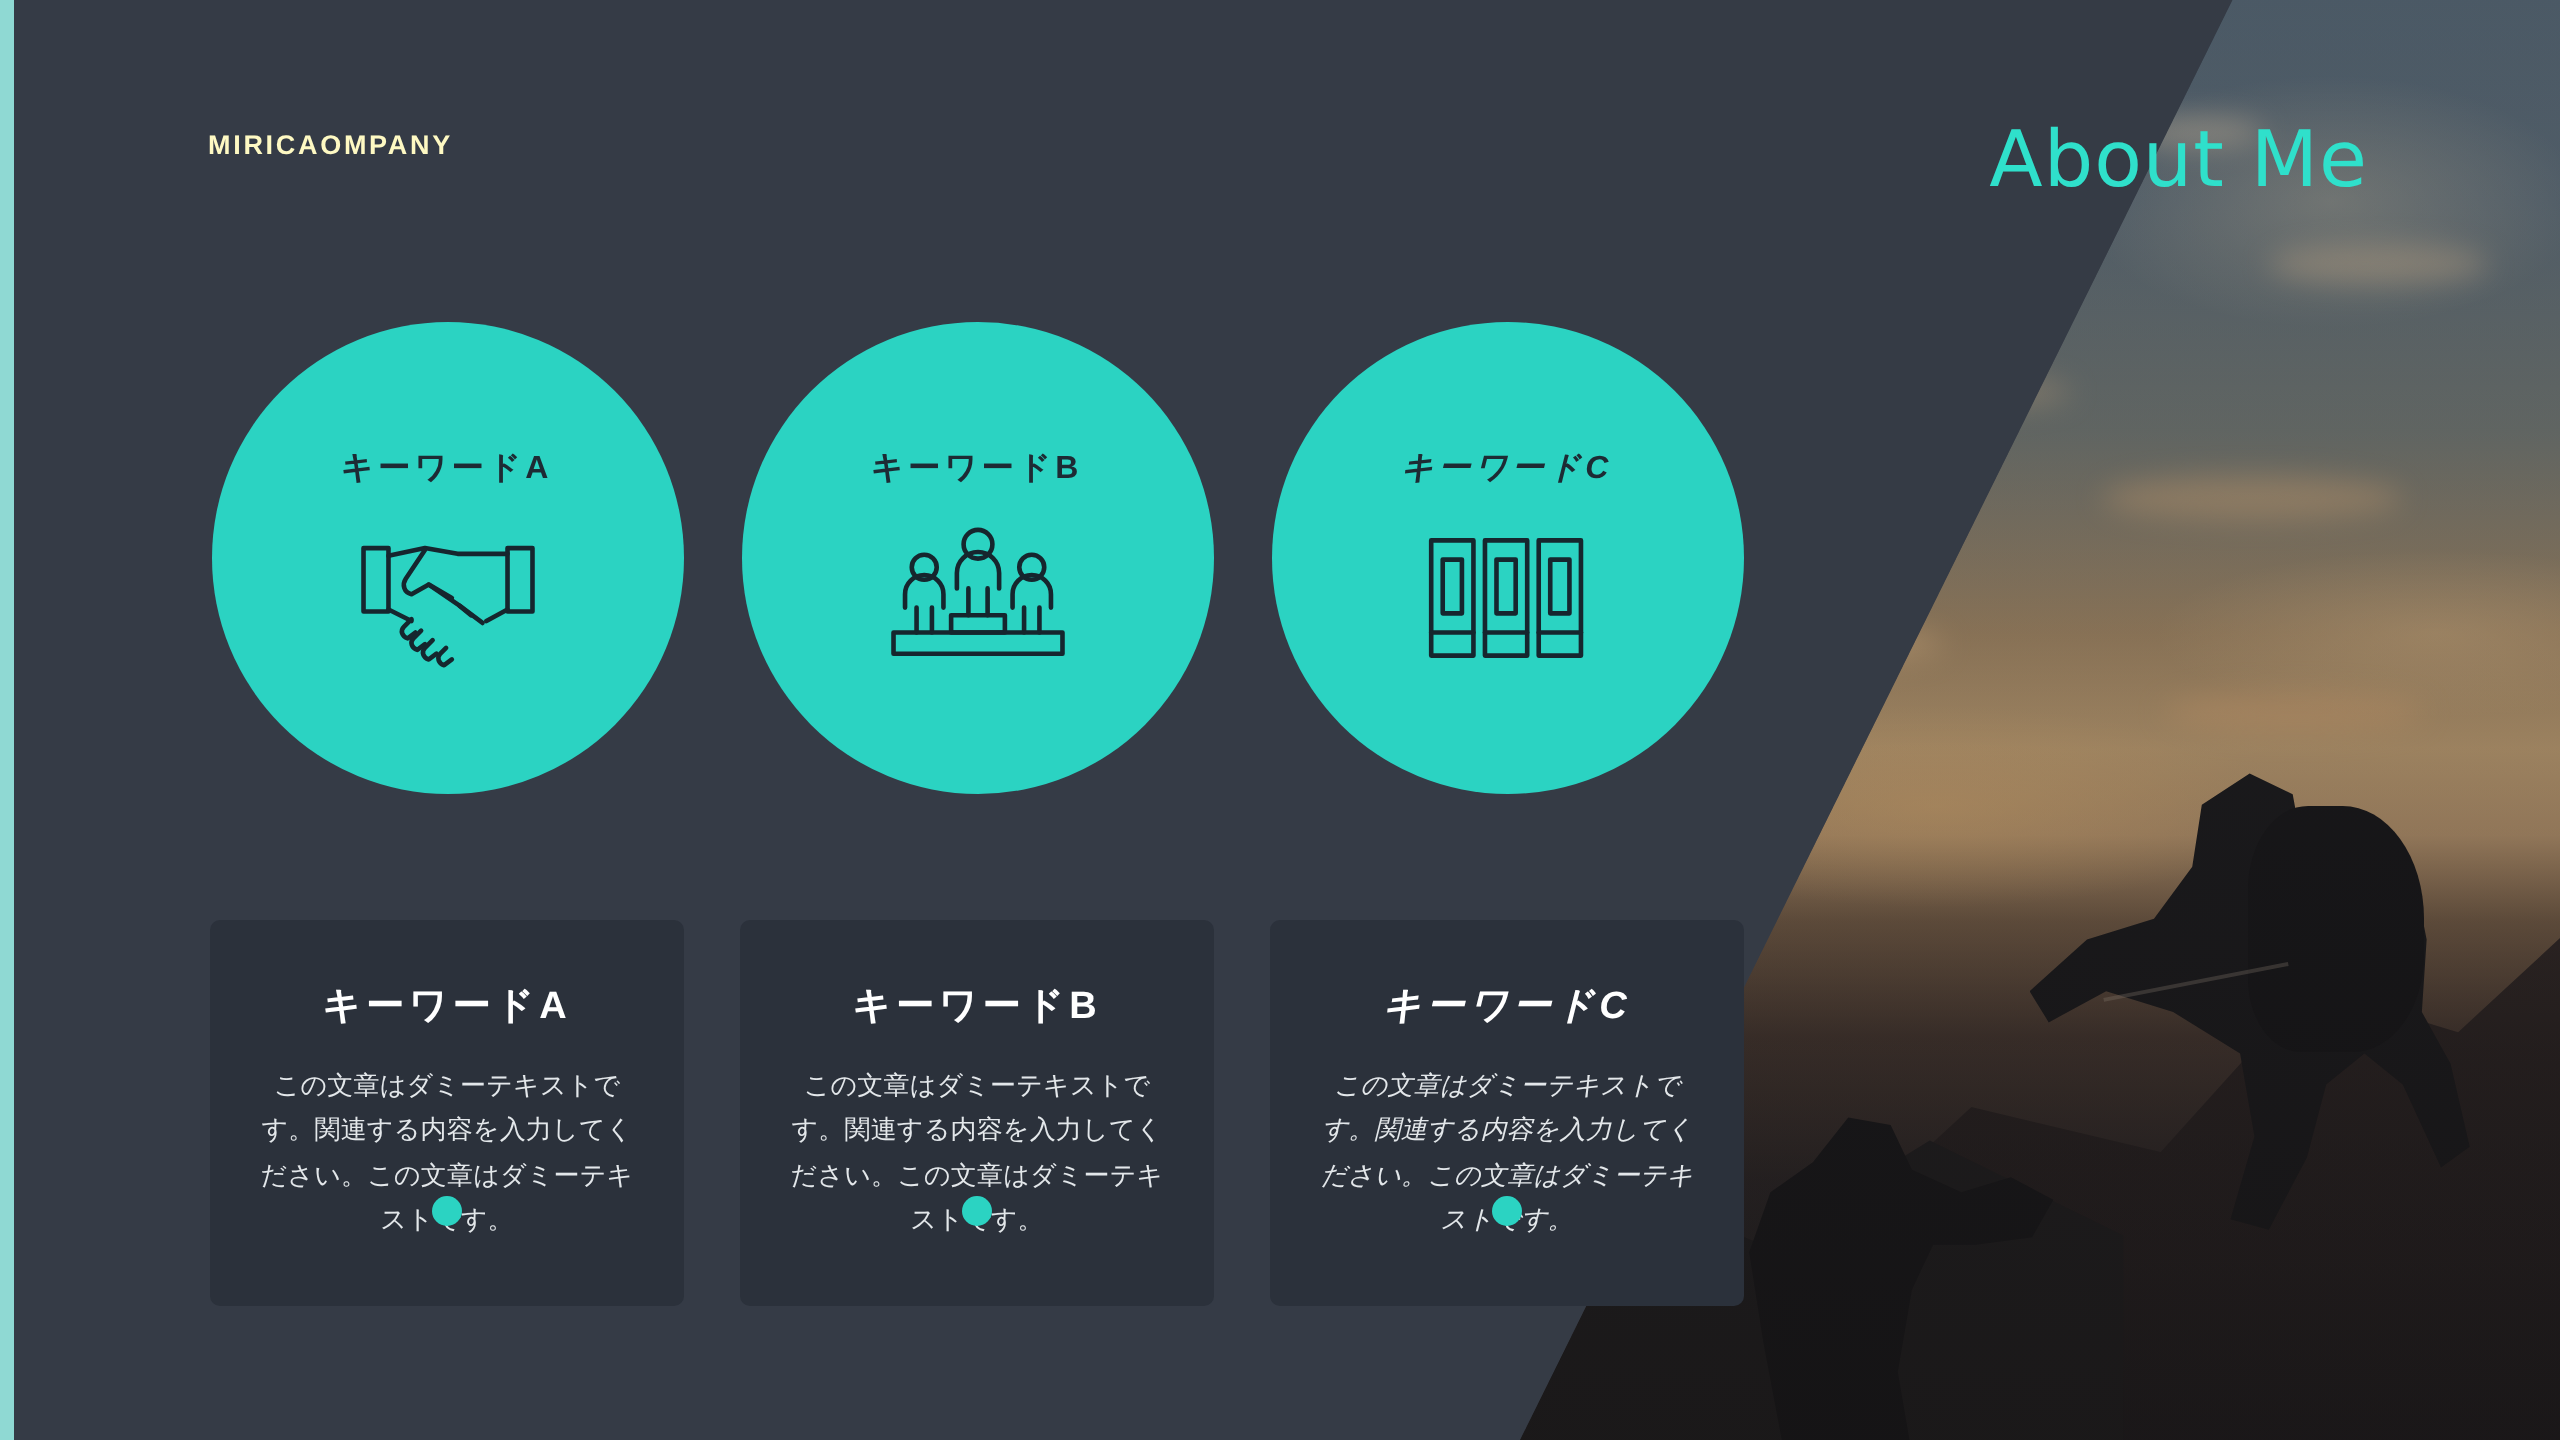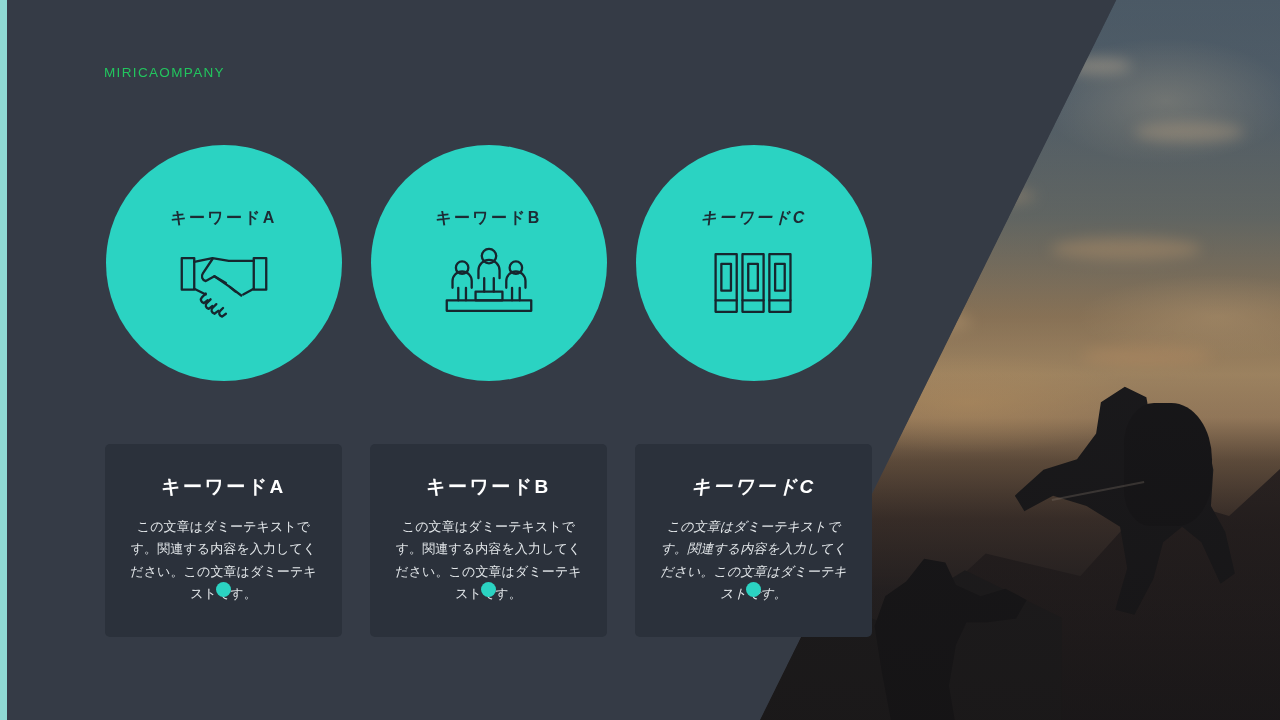--- a/index.html
+++ b/index.html
@@ -159,40 +159,41 @@
     pointer-events: none;
   }
 
   
   .brand {
     position: absolute;
     left: 104px;
     top: 65px;
     font-size: 13.5px;
     letter-spacing: 1.35px;
-    color: #22c55e;
+    color: #fef9c3;
     z-index: 30;
+    font-weight: bold;
   }
   .slide-title {
     position: absolute;
     right: 96px;
     top: 58px;
     font-size: 39px;
     font-weight: 400;
     letter-spacing: 0.5px;
     color: #2fe0cb;
     z-index: 30;
     font-family: "DejaVu Sans", sans-serif;
   }
 
   
   .columns {
     position: absolute;
     left: 0;
-    top: 0;
+    top: 16px;
     width: 1280px;
     height: 556px;
     z-index: 20;
   }
   .column {
     position: absolute;
     top: 145px;
     width: 265px;
   }
   .col-0 { left: 91px; }
@@ -293,20 +294,21 @@
       <div class="sil sil-lower"></div>
       <div class="sil-rope"></div>
       <div class="photo-tint"></div>
     </div>
   </div>
   <div class="photo-wedge"></div>
 
   <div class="accent-stripe"></div>
 
   <div class="brand">MIRICAOMPANY</div>
+  <div class="slide-title">About Me</div>
 
   <div class="columns">
 
     <div class="column col-0">
       <div class="circle">
         <div class="circle-label">キーワードA</div>
         <svg class="circle-icon" viewBox="0 0 100 76" fill="none" stroke="#16262e" stroke-width="2.4" stroke-linecap="round" stroke-linejoin="round">
           <rect x="6" y="12" width="13" height="33"></rect>
           <rect x="81" y="12" width="13" height="33"></rect>
           <path d="M19 16 L38 12 L55 15 L81 15"></path>

